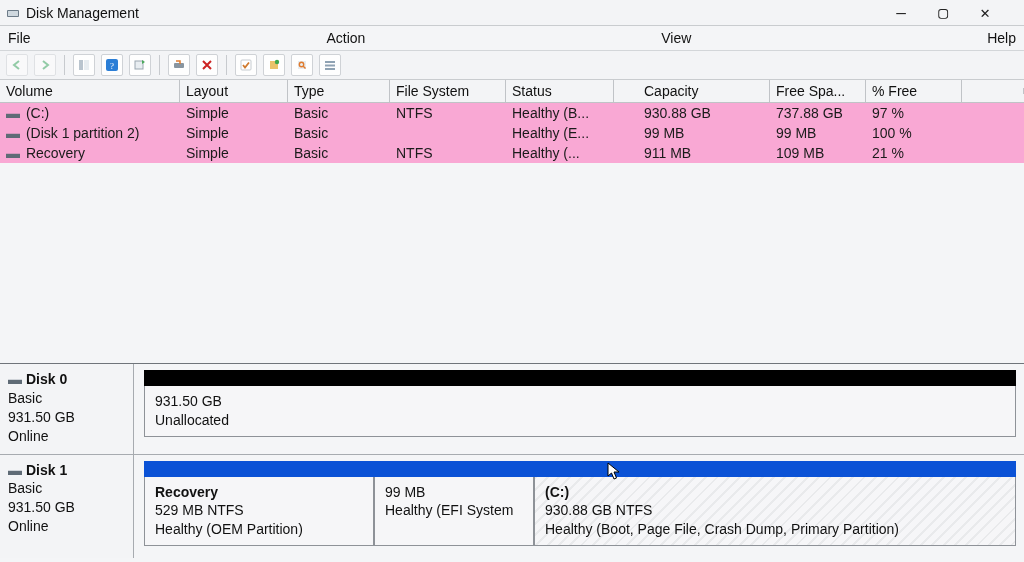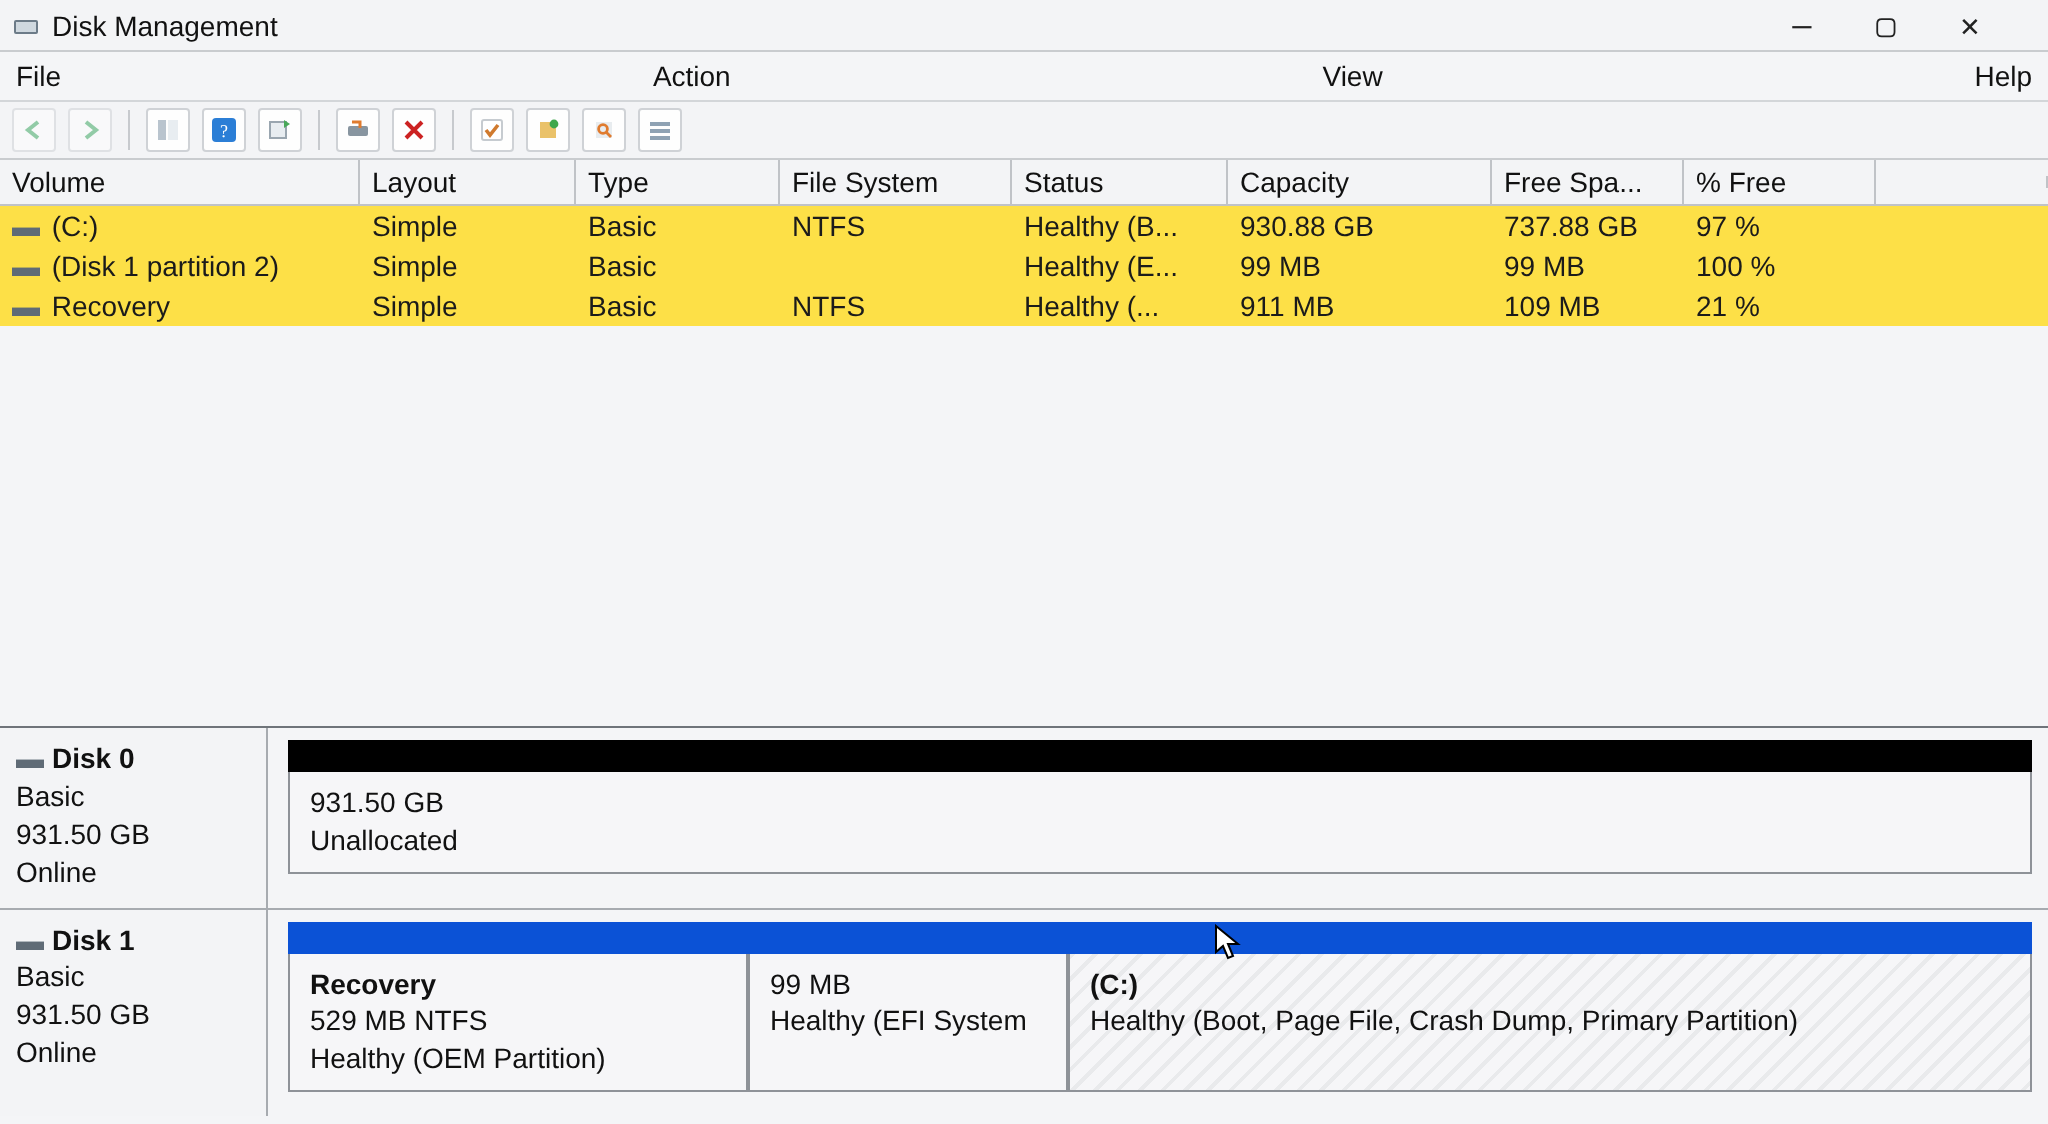--- a/index.html
+++ b/index.html
@@ -31,33 +31,33 @@
   }
   .tool-btn {
     width:22px; height:22px; border:1px solid #cfd2d6;
     background:#fefefe; display:flex; align-items:center; justify-content:center;
     border-radius:2px;
   }
   .tool-sep { width:1px; height:20px; background:#c7cace; margin:0 2px;}
   .tool-btn.dim { opacity:.55; }
   .tool-btn.x svg path{stroke:#c22; stroke-width:2;}
   
-  .vol-table { width:100%; display:flex; flex-direction:column; background:#fde047;}
+  .vol-table { width:100%; display:flex; flex-direction:column; background:#f9a8d4;}
   .vol-head, .vol-row { display:flex; align-items:center; }
   .vol-head { background:#f3f4f6; border-bottom:1px solid #c0c3c7;}
   .vol-head > div {
     border-right:1px solid #c0c3c7; padding:3px 6px; font-size:14px;
     white-space:nowrap; overflow:hidden; text-overflow:ellipsis;
   }
   .vol-row > div { padding:2px 6px; font-size:14px; color:#1b1b1b;
     white-space:nowrap; overflow:hidden; text-overflow:ellipsis;}
   .vol-row .ico { display:inline-block; width:14px; text-align:center; color:#5f6b76; margin-right:2px;}
   
   .c-vol{width:180px;} .c-lay{width:108px;} .c-typ{width:102px;} .c-fs{width:116px;}
-  .c-sta{width:108px;} .c-cap{width:132px;} .c-fre{width:96px;} .c-pct{width:96px;} .c-pad{flex:1;}
+  .c-sta{width:108px;} .c-cap{width:132px;margin-left:24px;} .c-fre{width:96px;} .c-pct{width:96px;} .c-pad{flex:1;}
   
   .disk-pane { display:flex; border-top:1px solid #a7abb0; }
   .disk-label {
     width:140px; padding:6px 8px 8px 8px; border-right:1px solid #a7abb0;
     background:#f3f4f6; font-size:14px; line-height:1.35;
   }
   .disk-label .dl-title { font-weight:600; display:flex; align-items:center; gap:4px;}
   .disk-label .dl-ico { color:#5f6b76; }
   .disk-body { flex:1; padding:6px 8px 12px 10px; display:flex; flex-direction:column; gap:0; }
   .part-row { display:flex; gap:0; }
@@ -269,20 +269,21 @@
             <div class="pb-title">Recovery</div>
             <div>529 MB NTFS</div>
             <div>Healthy (OEM Partition)</div>
           </div>
           <div class="part-box" style="width: 160px;">
             <div>99 MB</div>
             <div>Healthy (EFI System</div>
           </div>
           <div class="part-box hatched" style="width: 482px;">
             <div class="pb-title">(C:)</div>
+            <div>930.88 GB NTFS</div>
             <div>Healthy (Boot, Page File, Crash Dump, Primary Partition)</div>
           </div>
         </div>
       </div>
     </div>
   </div>
 
 <svg class="cursor" id="cursor" viewBox="0 0 18 18" style="left: 607px; top: 462px;">
   <path d="M1 1 L1 14 L4.5 11 L7 17 L9.5 16 L7 10 L12 10 Z" fill="#fff" stroke="#000" stroke-width="1"></path>
 </svg>

